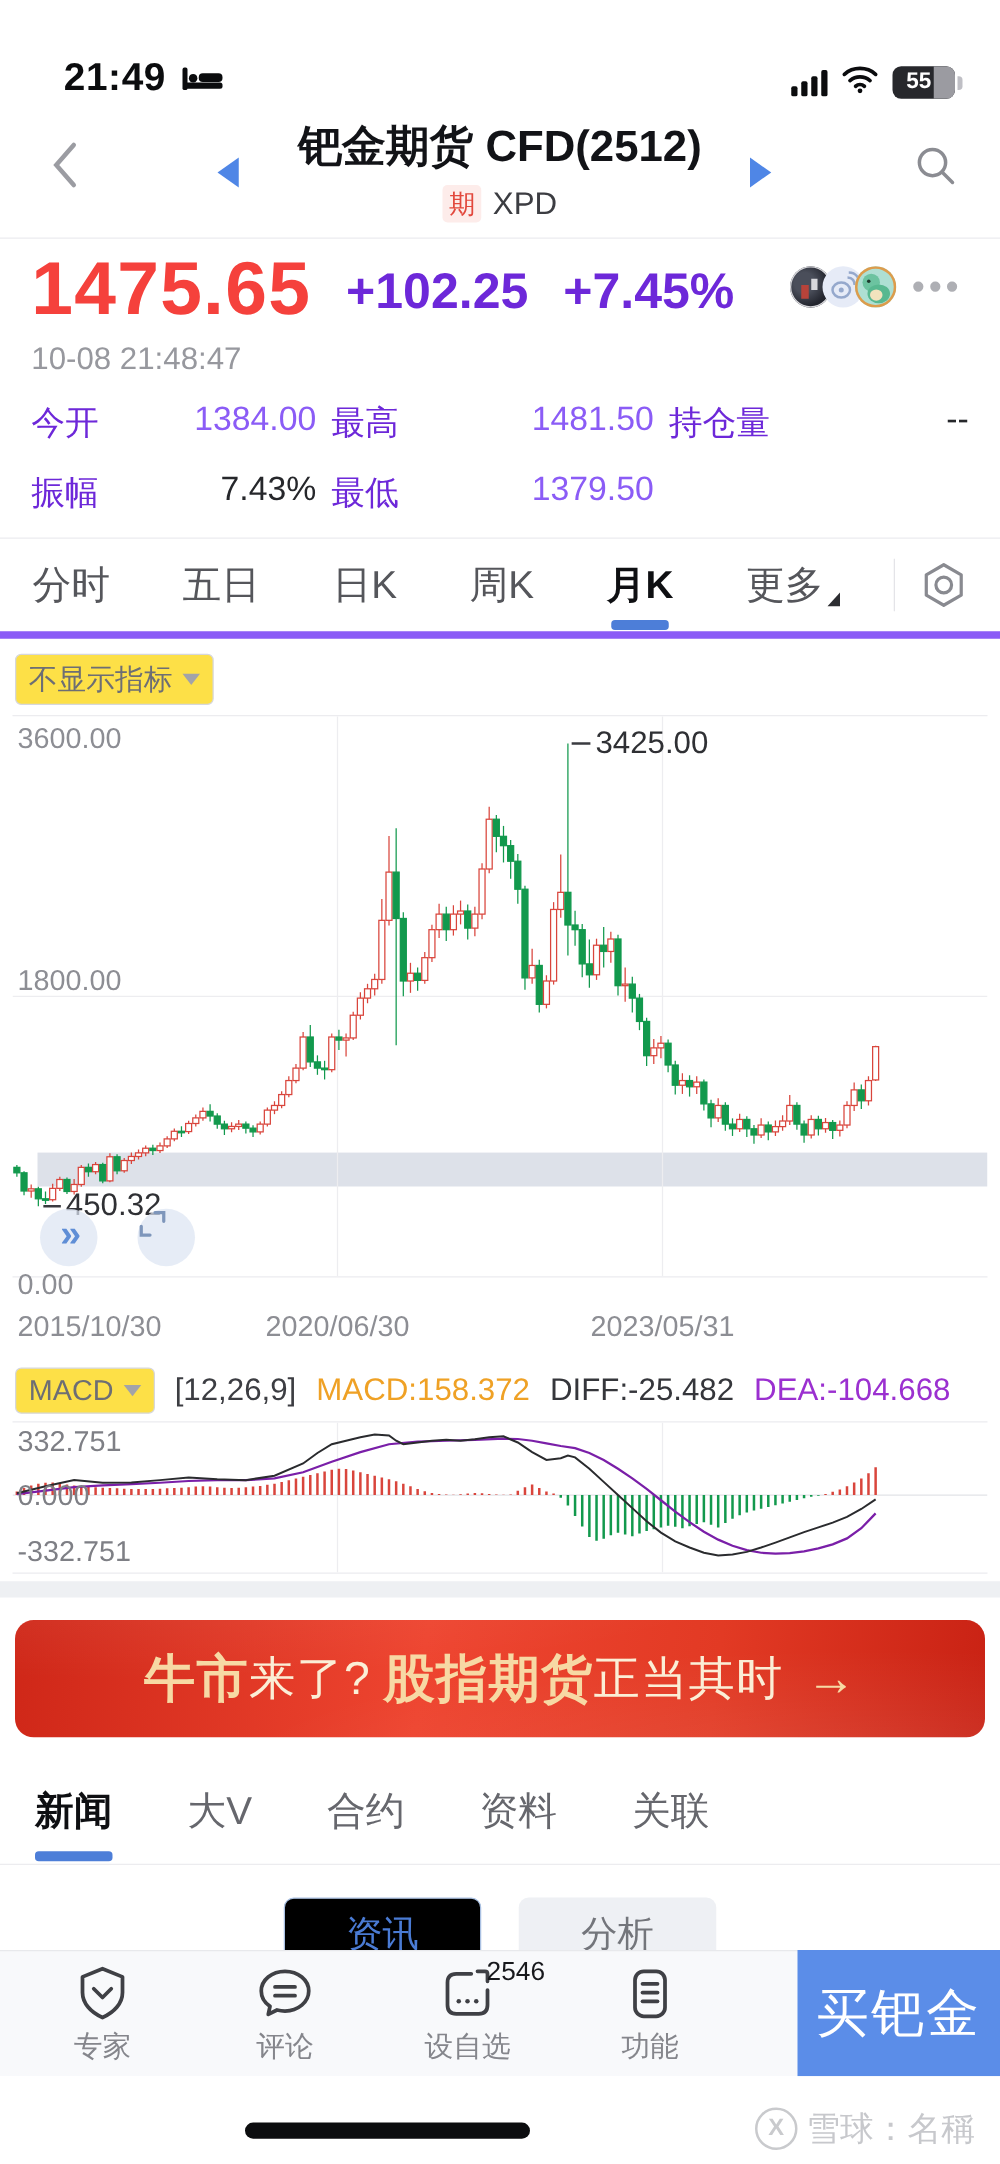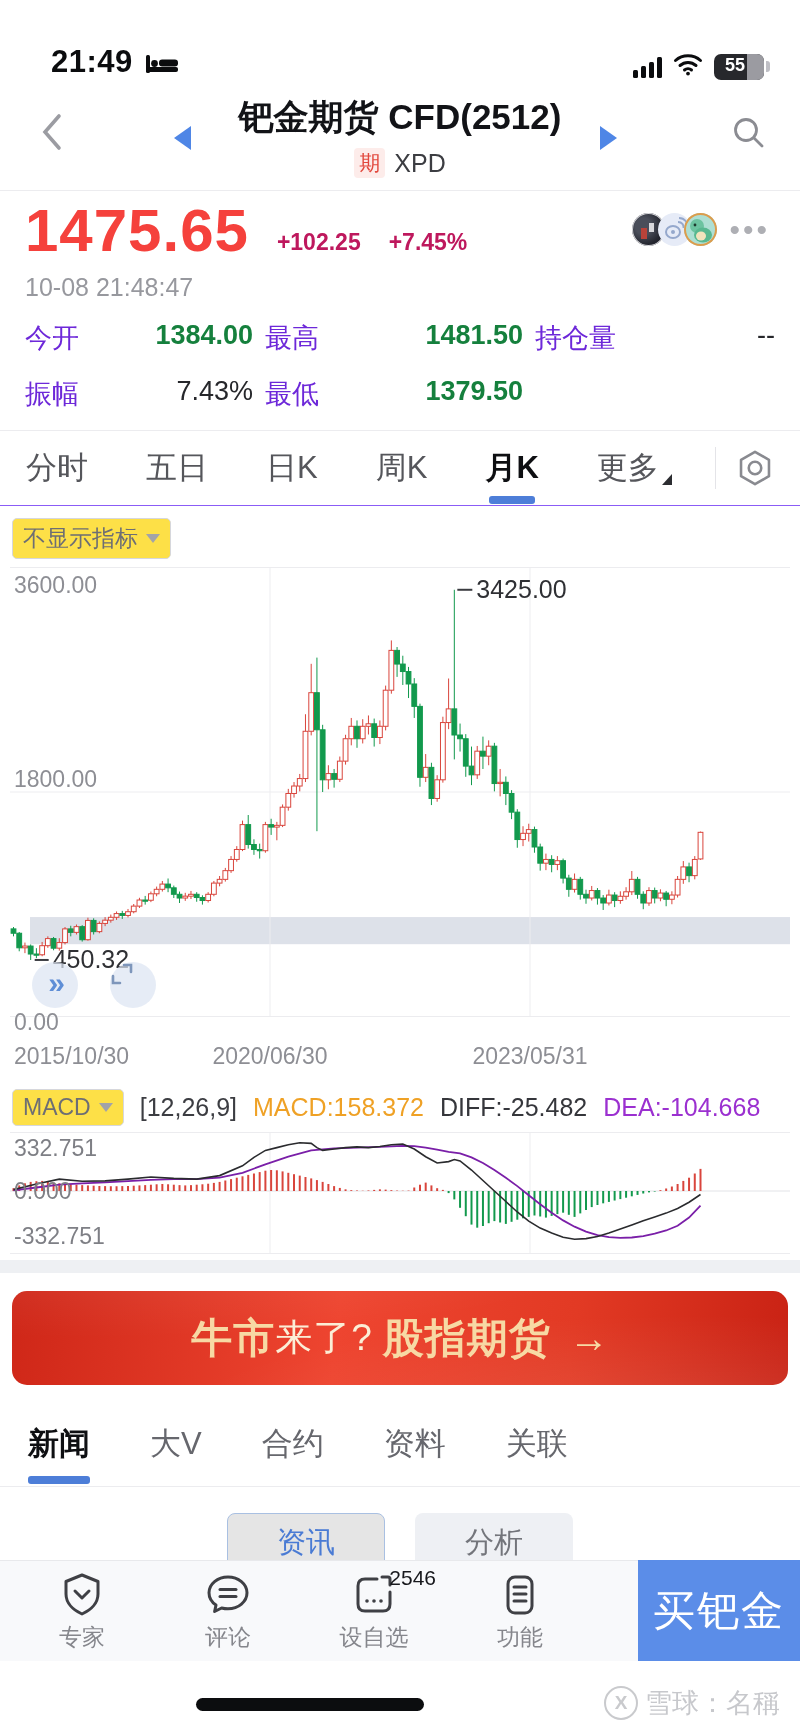--- a/index.html
+++ b/index.html
@@ -23,33 +23,33 @@
   .h-badge{font-size:21px;color:#e2483d;background:#fdecea;border-radius:4px;padding:1px 5px;}
   .h-sym{font-size:25px;color:#3c3d42;}
   .h-back{position:absolute;left:40px;top:32px;}
   .tri{width:0;height:0;position:absolute;top:46px;}
   .tri-l{left:174px;border-top:12px solid transparent;border-bottom:12px solid transparent;border-right:17px solid #4f86e6;}
   .tri-r{left:600px;border-top:12px solid transparent;border-bottom:12px solid transparent;border-left:17px solid #4f86e6;}
   .h-search{position:absolute;right:34px;top:34px;}
   
   .quote{position:relative;padding:8px 25px 0;display:flex;align-items:flex-end;}
   .q-price{font-size:60px;font-weight:700;color:#f5413c;line-height:64px;letter-spacing:1px;}
-  .q-chg{font-size:23px;font-weight:700;color:#be185d;margin:0 0 7px 28px;}
+  .q-chg{font-size:40px;font-weight:700;color:#6d28d9;margin:0 0 7px 28px;}
   .q-social{position:absolute;right:30px;top:22px;display:flex;align-items:center;}
   .av{width:33px;height:33px;border-radius:50%;margin-left:-7px;position:relative;}
   .q-dots{margin-left:12px;color:#aeafb4;font-size:30px;letter-spacing:3px;line-height:20px;}
   .q-date{padding:10px 25px 0;font-size:25px;color:#97989e;}
   
   .stats{display:grid;grid-template-columns:228px 258px 1fr;column-gap:12px;row-gap:20px;padding:18px 25px 0;}
   .stat{display:flex;justify-content:space-between;font-size:27px;}
   .stat .lbl{color:#6d28d9;}
-  .v-red{color:#15803d;font-weight:bold;}
+  .v-red{color:#8b5cf6;}
   .v-dark{color:#26272b;}
   
-  .tabs{margin-top:18px;border-top:1px solid #ececef;border-bottom:1px solid #8b5cf6;height:74px;
+  .tabs{margin-top:18px;border-top:1px solid #ececef;border-bottom:6px solid #8b5cf6;height:74px;
     display:flex;align-items:center;padding:0 26px;}
   .tab{position:relative;font-size:31px;color:#55565b;flex:0 0 auto;margin-right:0;height:100%;display:flex;align-items:center;}
   .tabs .tab{margin-right:58px;}
   .tab.active{color:#0e0f12;font-weight:700;}
   .tab.active::after{content:"";position:absolute;left:50%;transform:translateX(-50%);bottom:1px;width:46px;height:8px;border-radius:3px;background:#4d7ed8;}
   .tab .caret{width:0;height:0;border-left:10px solid transparent;border-bottom:11px solid #2c2d31;margin:22px 0 0 3px;}
   .tab-div{width:1px;height:42px;background:#e4e4e8;margin-left:auto;}
   .gear{margin-left:20px;display:flex;align-items:center;}
   
   .chip-row{padding:12px 12px 0;display:flex;}
@@ -86,21 +86,21 @@
   .b-normal{font-size:37px;color:#fbeed6;letter-spacing:1px;}
   .b-arrow{font-size:40px;font-weight:700;color:#f7d9a4;margin-left:18px;}
   
   .news-tabs{margin-top:20px;height:82px;border-bottom:1px solid #ececef;display:flex;gap:60px;padding:10px 28px 0;box-sizing:border-box;}
   .ntab{position:relative;font-size:31px;color:#66676d;height:100%;display:flex;align-items:flex-start;padding-top:8px;}
   .ntab.active{color:#0e0f12;font-weight:700;}
   .ntab.active::after{content:"";position:absolute;left:50%;transform:translateX(-50%);bottom:10px;width:62px;height:8px;border-radius:3px;background:#4d7ed8;}
   
   .toggles{margin-top:26px;display:flex;justify-content:center;gap:30px;}
   .tg{width:158px;height:60px;border-radius:8px;display:flex;align-items:center;justify-content:center;font-size:29px;}
-  .tg.on{border:1px solid #a9c0e2;color:#4a7bd4;background:#e5e5e5;box-sizing:border-box;}
+  .tg.on{border:1px solid #a9c0e2;color:#4a7bd4;background:#000000;box-sizing:border-box;}
   .tg.off{background:#eef0f4;color:#73757b;}
   
   .headline{margin-top:20px;padding:0 24px;font-size:33px;font-weight:700;color:#141519;white-space:nowrap;letter-spacing:.5px;}
   
   .bbar{position:absolute;left:0;right:0;top:1560px;height:101px;background:#f8f9fb;border-top:1px solid #e8e9ec;
     display:flex;align-items:center;box-sizing:border-box;}
   .bitem{position:relative;width:128px;margin-left:18px;display:flex;flex-direction:column;align-items:center;}
   .bitem .blab{margin-top:2px;font-size:23px;color:#85868c;}
   .bbadge{position:absolute;top:-4px;right:2px;font-size:21px;color:#17181c;}
   .cta{position:absolute;right:0;top:-1px;bottom:0;width:162px;background:#5b8de8;color:#fff;font-size:42px;
@@ -668,20 +668,21 @@
     <span class="mlab" style="top:2px;">332.751</span>
     <span class="mlab" style="top:45px;">0.000</span>
     <span class="mlab" style="top:90px;">-332.751</span>
   </div>
   <div class="strip"></div>
 
   <div class="banner">
     <span class="b-strong">牛市</span>
     <span class="b-normal">来了?</span>
     <span class="b-strong" style="margin-left:10px;">股指期货</span>
+    <span class="b-normal">正当其时</span>
     <span class="b-arrow">→</span>
   </div>
 
   <div class="news-tabs">
     <span class="ntab active">新闻</span>
     <span class="ntab">大V</span>
     <span class="ntab">合约</span>
     <span class="ntab">资料</span>
     <span class="ntab">关联</span>
   </div>

